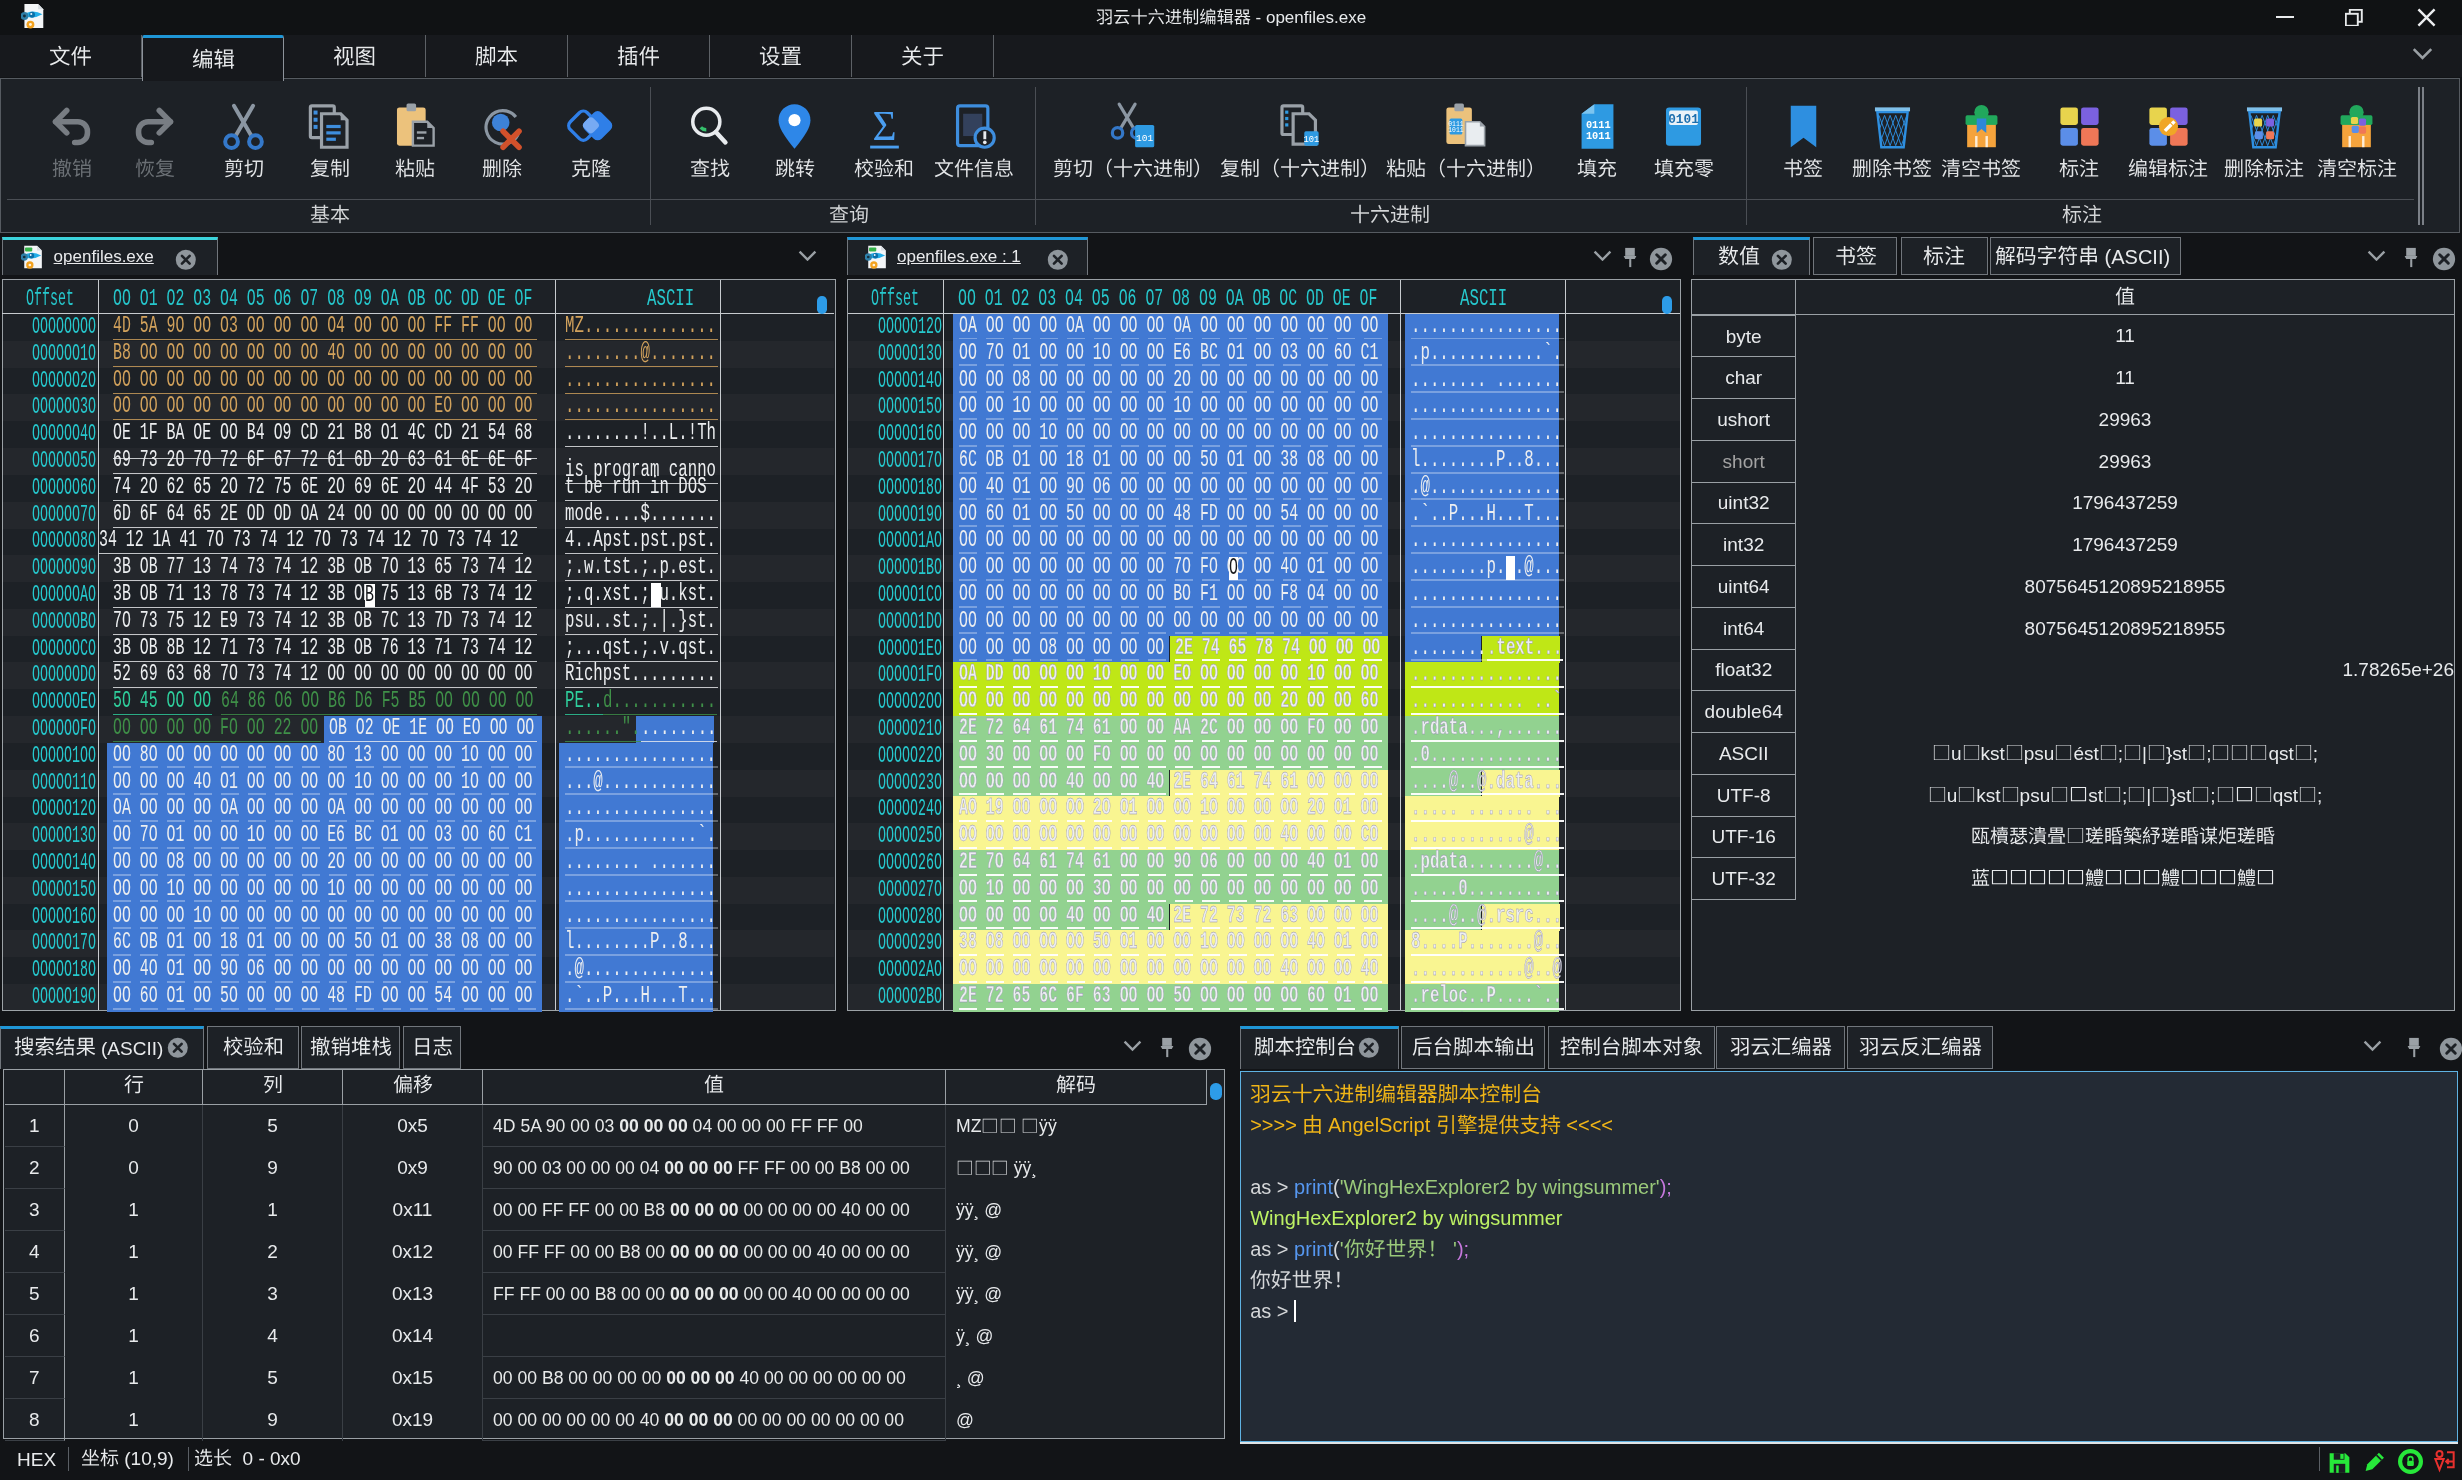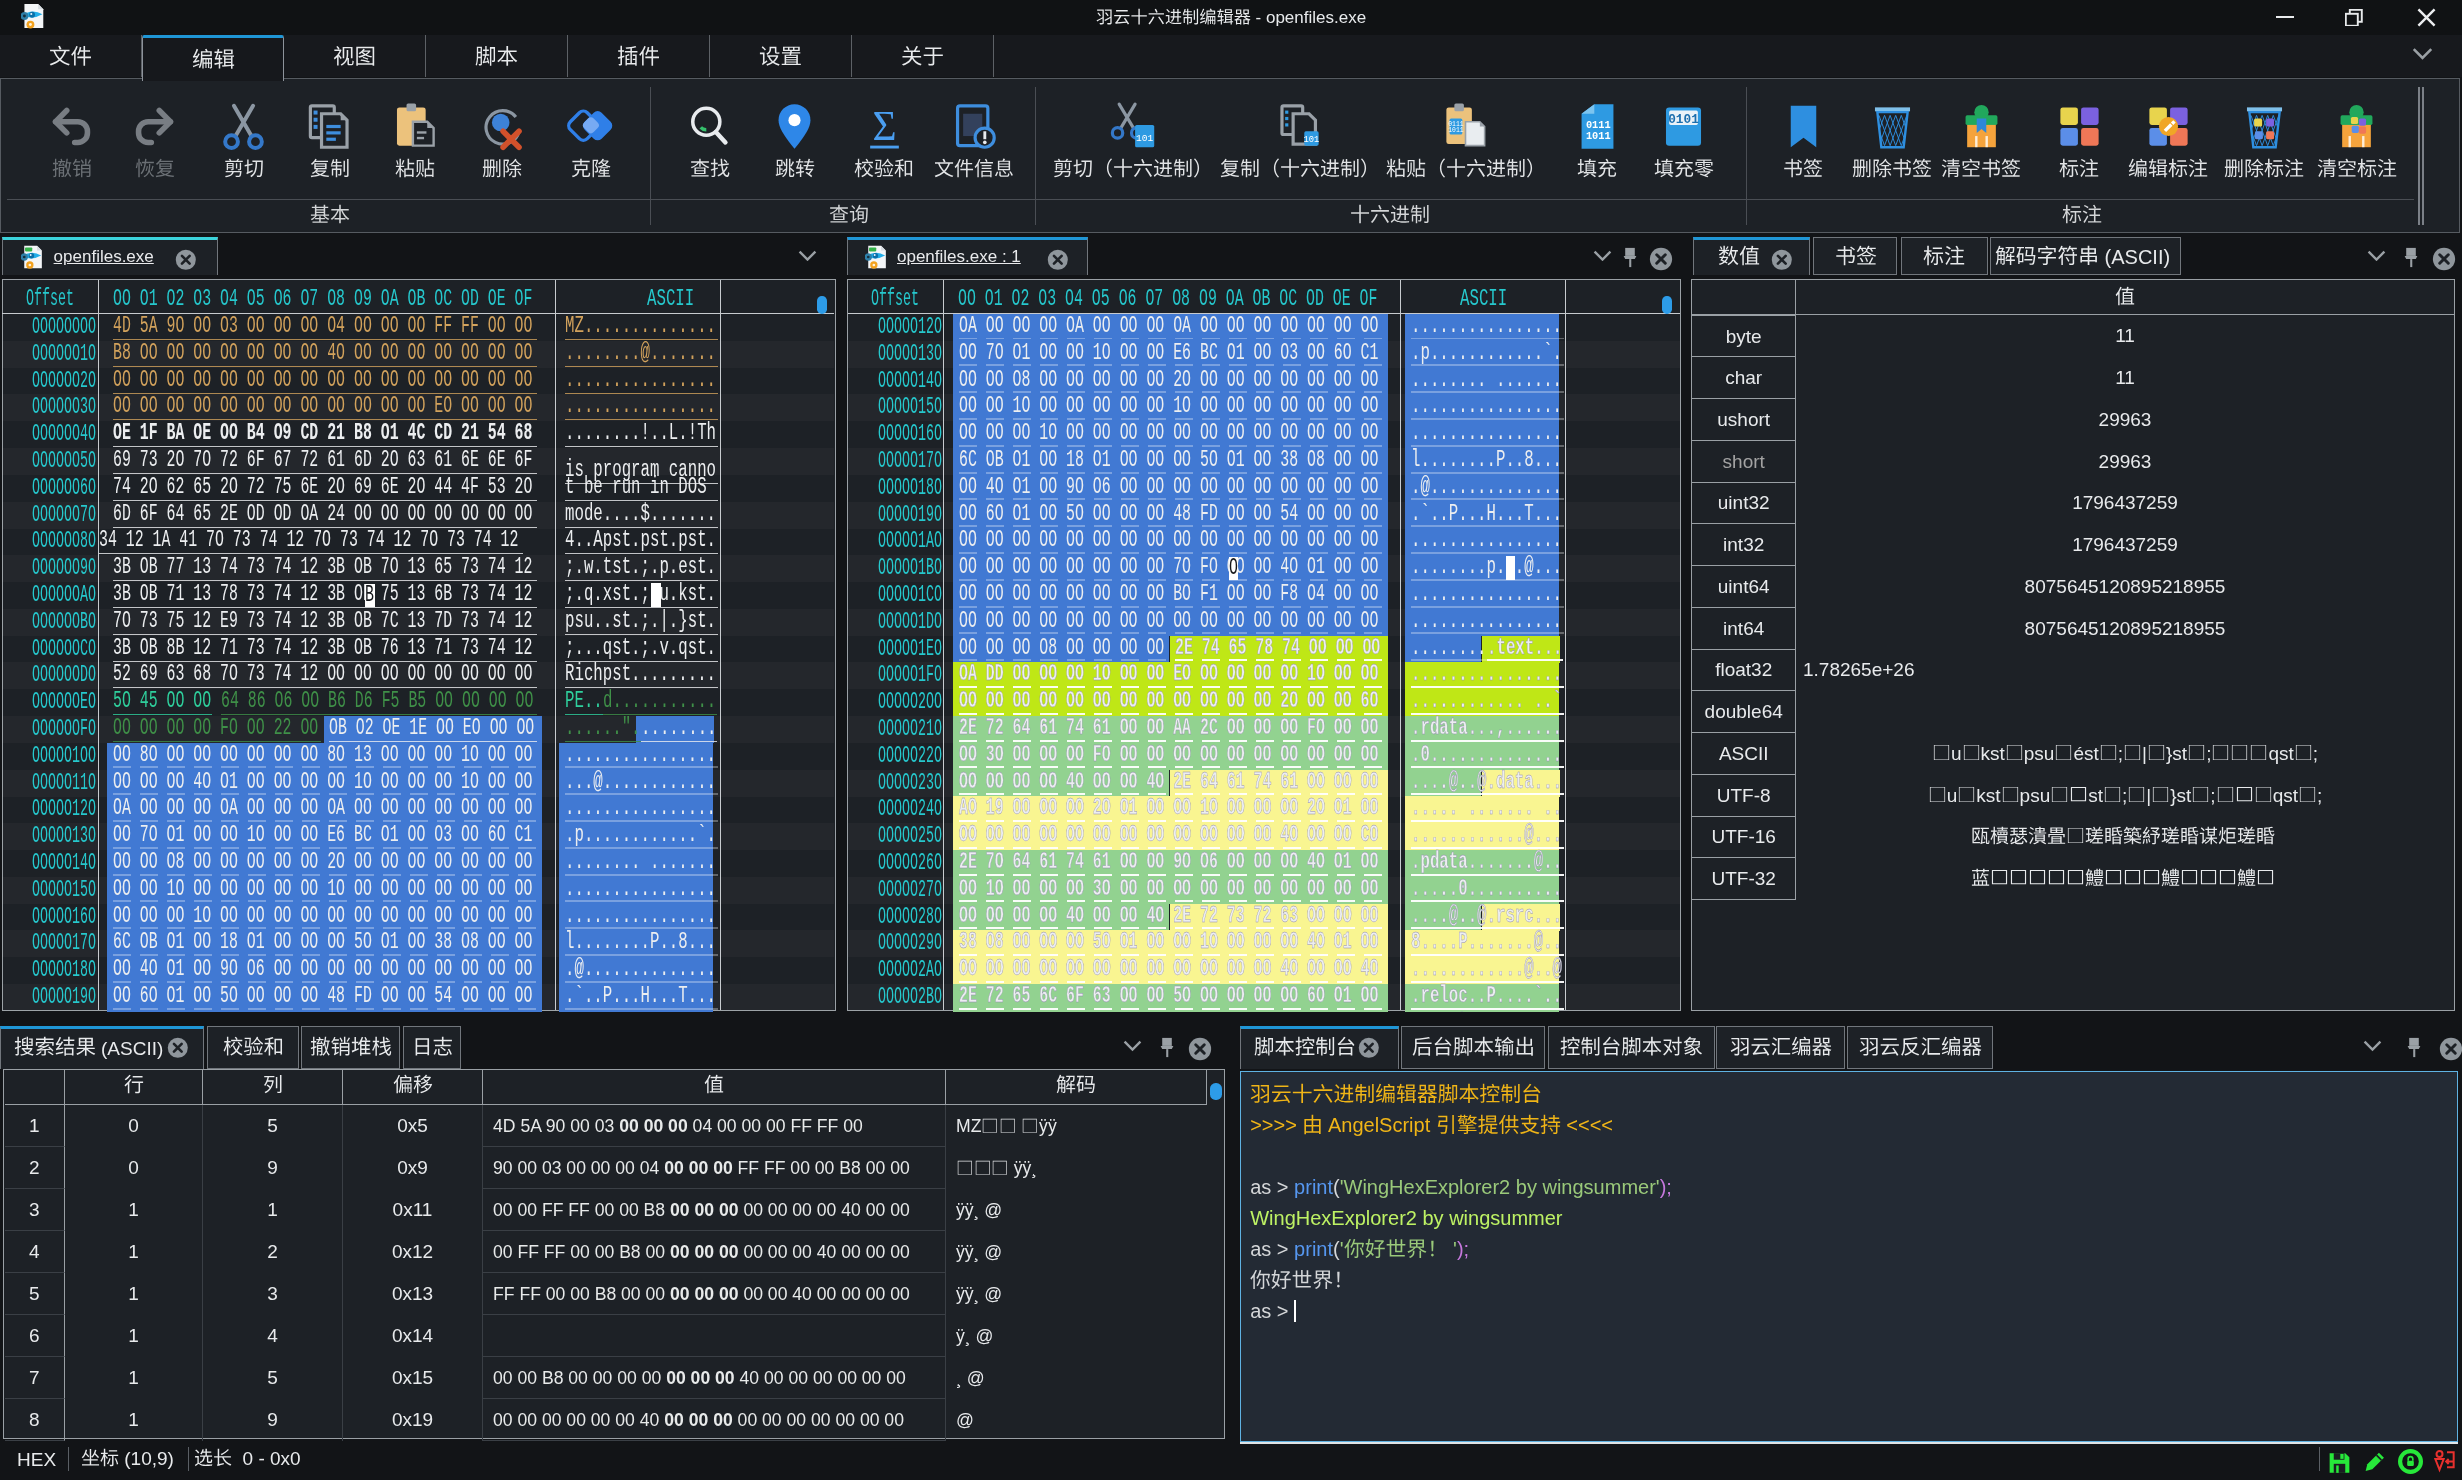--- a/index.html
+++ b/index.html
@@ -461,21 +461,21 @@
       <div class="hx" style="position:absolute;left:111px;top:27px;width:424px;line-height:25px;height:26px;color:#d2a25c;border-bottom:0.8px solid #d2a25ccc;"><span class="sx" style="transform:scaleX(.6466)">B8 OO OO OO OO OO OO OO 4O OO OO OO OO OO OO OO</span></div>
       <div class="hx" style="position:absolute;left:563px;top:27px;width:153px;line-height:25px;height:26px;color:#d2a25c;border-bottom:0.8px solid #d2a25ccc;"><span class="sx" style="transform:scaleX(.6839)">........@.......</span></div>
       <div class="hx" style="position:absolute;left:30px;top:54px;line-height:27px;color:#26c8cd"><span class="sx" style="transform:scaleX(.5805)">OOOOOO2O</span></div>
       <div class="hx" style="position:absolute;left:111px;top:54px;width:424px;line-height:25px;height:26px;color:#d2a25c;border-bottom:0.8px solid #d2a25ccc;"><span class="sx" style="transform:scaleX(.6466)">OO OO OO OO OO OO OO OO OO OO OO OO OO OO OO OO</span></div>
       <div class="hx" style="position:absolute;left:563px;top:54px;width:153px;line-height:25px;height:26px;color:#d2a25c;border-bottom:0.8px solid #d2a25ccc;"><span class="sx" style="transform:scaleX(.6839)">................</span></div>
       <div style="position:absolute;left:0;top:80px;width:832px;height:27px;background:rgba(255,255,255,.03)"></div>
       <div class="hx" style="position:absolute;left:30px;top:80px;line-height:27px;color:#26c8cd"><span class="sx" style="transform:scaleX(.5805)">OOOOOO3O</span></div>
       <div class="hx" style="position:absolute;left:111px;top:80px;width:424px;line-height:25px;height:26px;color:#d2a25c;border-bottom:0.8px solid #d2a25ccc;"><span class="sx" style="transform:scaleX(.6466)">OO OO OO OO OO OO OO OO OO OO OO OO EO OO OO OO</span></div>
       <div class="hx" style="position:absolute;left:563px;top:80px;width:153px;line-height:25px;height:26px;color:#d2a25c;border-bottom:0.8px solid #d2a25ccc;"><span class="sx" style="transform:scaleX(.6839)">................</span></div>
       <div class="hx" style="position:absolute;left:30px;top:107px;line-height:27px;color:#26c8cd"><span class="sx" style="transform:scaleX(.5805)">OOOOOO4O</span></div>
-      <div class="hx" style="position:absolute;left:111px;top:107px;width:424px;line-height:25px;height:26px;color:#eceef0;border-bottom:0.8px solid #eceef0cc;font-weight:bold;"><span class="sx" style="transform:scaleX(.6466)">OE 1F BA OE OO B4 O9 CD 21 B8 O1 4C CD 21 54 68</span></div>
+      <div class="hx" style="position:absolute;left:111px;top:107px;width:424px;line-height:25px;height:38px;color:#eceef0;border-bottom:0.8px solid #eceef0cc;"><span class="sx" style="transform:scaleX(.6466)">OE 1F BA OE OO B4 O9 CD 21 B8 O1 4C CD 21 54 68</span></div>
       <div class="hx" style="position:absolute;left:563px;top:107px;width:153px;line-height:25px;height:26px;color:#eceef0;border-bottom:0.8px solid #eceef0cc;"><span class="sx" style="transform:scaleX(.6839)">........!..L.!Th</span></div>
       <div style="position:absolute;left:0;top:134px;width:832px;height:27px;background:rgba(255,255,255,.03)"></div>
       <div class="hx" style="position:absolute;left:30px;top:134px;line-height:27px;color:#26c8cd"><span class="sx" style="transform:scaleX(.5805)">OOOOOO5O</span></div>
       <div class="hx" style="position:absolute;left:111px;top:134px;width:424px;line-height:25px;height:26px;color:#eceef0;border-bottom:0.8px solid #eceef0cc;"><span class="sx" style="transform:scaleX(.6466)">69 73 2O 7O 72 6F 67 72 61 6D 2O 63 61 6E 6E 6F</span></div>
       <div class="hx" style="position:absolute;left:563px;top:134px;width:153px;line-height:25px;height:26px;color:#eceef0;border-bottom:0.8px solid #eceef0cc;margin-top:10px;"><span class="sx" style="transform:scaleX(.6839)">is program canno</span></div>
       <div class="hx" style="position:absolute;left:30px;top:161px;line-height:27px;color:#26c8cd"><span class="sx" style="transform:scaleX(.5805)">OOOOOO6O</span></div>
       <div class="hx" style="position:absolute;left:111px;top:161px;width:424px;line-height:25px;height:26px;color:#eceef0;border-bottom:0.8px solid #eceef0cc;"><span class="sx" style="transform:scaleX(.6466)">74 2O 62 65 2O 72 75 6E 2O 69 6E 2O 44 4F 53 2O</span></div>
       <div class="hx" style="position:absolute;left:563px;top:161px;width:153px;line-height:25px;height:26px;color:#eceef0;border-bottom:0.8px solid #eceef0cc;"><span class="sx" style="transform:scaleX(.6839)">t be run in DOS </span></div>
       <div style="position:absolute;left:0;top:188px;width:832px;height:27px;background:rgba(255,255,255,.03)"></div>
       <div class="hx" style="position:absolute;left:30px;top:188px;line-height:27px;color:#26c8cd"><span class="sx" style="transform:scaleX(.5805)">OOOOOO7O</span></div>
@@ -912,21 +912,21 @@
     <div style="position:absolute;left:107px;top:206px;width:658px;height:42px;text-align:center;line-height:42px;color:#e8eaec;font-size:19px">29963</div>
     <div style="position:absolute;left:3.2px;top:247px;width:104px;height:42px;border-right:0.8px solid #9aa0a5;border-bottom:0.8px solid #9aa0a5;border-top:none;text-align:center;line-height:42px;color:#e8eaec;font-size:19px">uint32</div>
     <div style="position:absolute;left:107px;top:247px;width:658px;height:42px;text-align:center;line-height:42px;color:#e8eaec;font-size:19px">1796437259</div>
     <div style="position:absolute;left:3.2px;top:289px;width:104px;height:42px;border-right:0.8px solid #9aa0a5;border-bottom:0.8px solid #9aa0a5;border-top:none;text-align:center;line-height:42px;color:#e8eaec;font-size:19px">int32</div>
     <div style="position:absolute;left:107px;top:289px;width:658px;height:42px;text-align:center;line-height:42px;color:#e8eaec;font-size:19px">1796437259</div>
     <div style="position:absolute;left:3.2px;top:331px;width:104px;height:42px;border-right:0.8px solid #9aa0a5;border-bottom:0.8px solid #9aa0a5;border-top:none;text-align:center;line-height:42px;color:#e8eaec;font-size:19px">uint64</div>
     <div style="position:absolute;left:107px;top:331px;width:658px;height:42px;text-align:center;line-height:42px;color:#e8eaec;font-size:19px">8075645120895218955</div>
     <div style="position:absolute;left:3.2px;top:373px;width:104px;height:42px;border-right:0.8px solid #9aa0a5;border-bottom:0.8px solid #9aa0a5;border-top:none;text-align:center;line-height:42px;color:#e8eaec;font-size:19px">int64</div>
     <div style="position:absolute;left:107px;top:373px;width:658px;height:42px;text-align:center;line-height:42px;color:#e8eaec;font-size:19px">8075645120895218955</div>
     <div style="position:absolute;left:3.2px;top:414px;width:104px;height:42px;border-right:0.8px solid #9aa0a5;border-bottom:0.8px solid #9aa0a5;border-top:none;text-align:center;line-height:42px;color:#e8eaec;font-size:19px">float32</div>
-    <div style="position:absolute;left:114px;top:414px;width:658px;height:42px;text-align:left;line-height:42px;color:#e8eaec;font-size:19px">1.78265e+26</div>
+    <div style="position:absolute;left:107px;top:414px;width:658px;height:42px;text-align:right;line-height:42px;color:#e8eaec;font-size:19px">1.78265e+26</div>
     <div style="position:absolute;left:3.2px;top:456px;width:104px;height:42px;border-right:0.8px solid #9aa0a5;border-bottom:0.8px solid #9aa0a5;border-top:none;text-align:center;line-height:42px;color:#e8eaec;font-size:19px">double64</div>
     <div style="position:absolute;left:3.2px;top:498px;width:104px;height:42px;border-right:0.8px solid #9aa0a5;border-bottom:0.8px solid #9aa0a5;border-top:none;text-align:center;line-height:42px;color:#e8eaec;font-size:19px">ASCII</div>
     <div style="position:absolute;left:3.2px;top:540px;width:104px;height:42px;border-right:0.8px solid #9aa0a5;border-bottom:0.8px solid #9aa0a5;border-top:none;text-align:center;line-height:42px;color:#e8eaec;font-size:19px">UTF-8</div>
     <div style="position:absolute;left:3.2px;top:581px;width:104px;height:42px;border-right:0.8px solid #9aa0a5;border-bottom:0.8px solid #9aa0a5;border-top:none;text-align:center;line-height:42px;color:#e8eaec;font-size:19px">UTF-16</div>
     <div style="position:absolute;left:3.2px;top:623px;width:104px;height:42px;border-right:0.8px solid #9aa0a5;border-bottom:0.8px solid #9aa0a5;border-top:none;text-align:center;line-height:42px;color:#e8eaec;font-size:19px">UTF-32</div>
     <div style="position:absolute;left:107px;top:498px;width:658px;height:42px;text-align:center;line-height:42px;color:#e8eaec;font-size:19px"><svg viewBox="0 -880 1000 1000" style="width:19px;height:19px;vertical-align:-2.3px" preserveAspectRatio="xMinYMin meet">
         <use href="#g67" x="0"></use>
       </svg>u<svg viewBox="0 -880 1000 1000" style="width:19px;height:19px;vertical-align:-2.3px" preserveAspectRatio="xMinYMin meet">
         <use href="#g67" x="0"></use>
       </svg>kst<svg viewBox="0 -880 1000 1000" style="width:19px;height:19px;vertical-align:-2.3px" preserveAspectRatio="xMinYMin meet">

